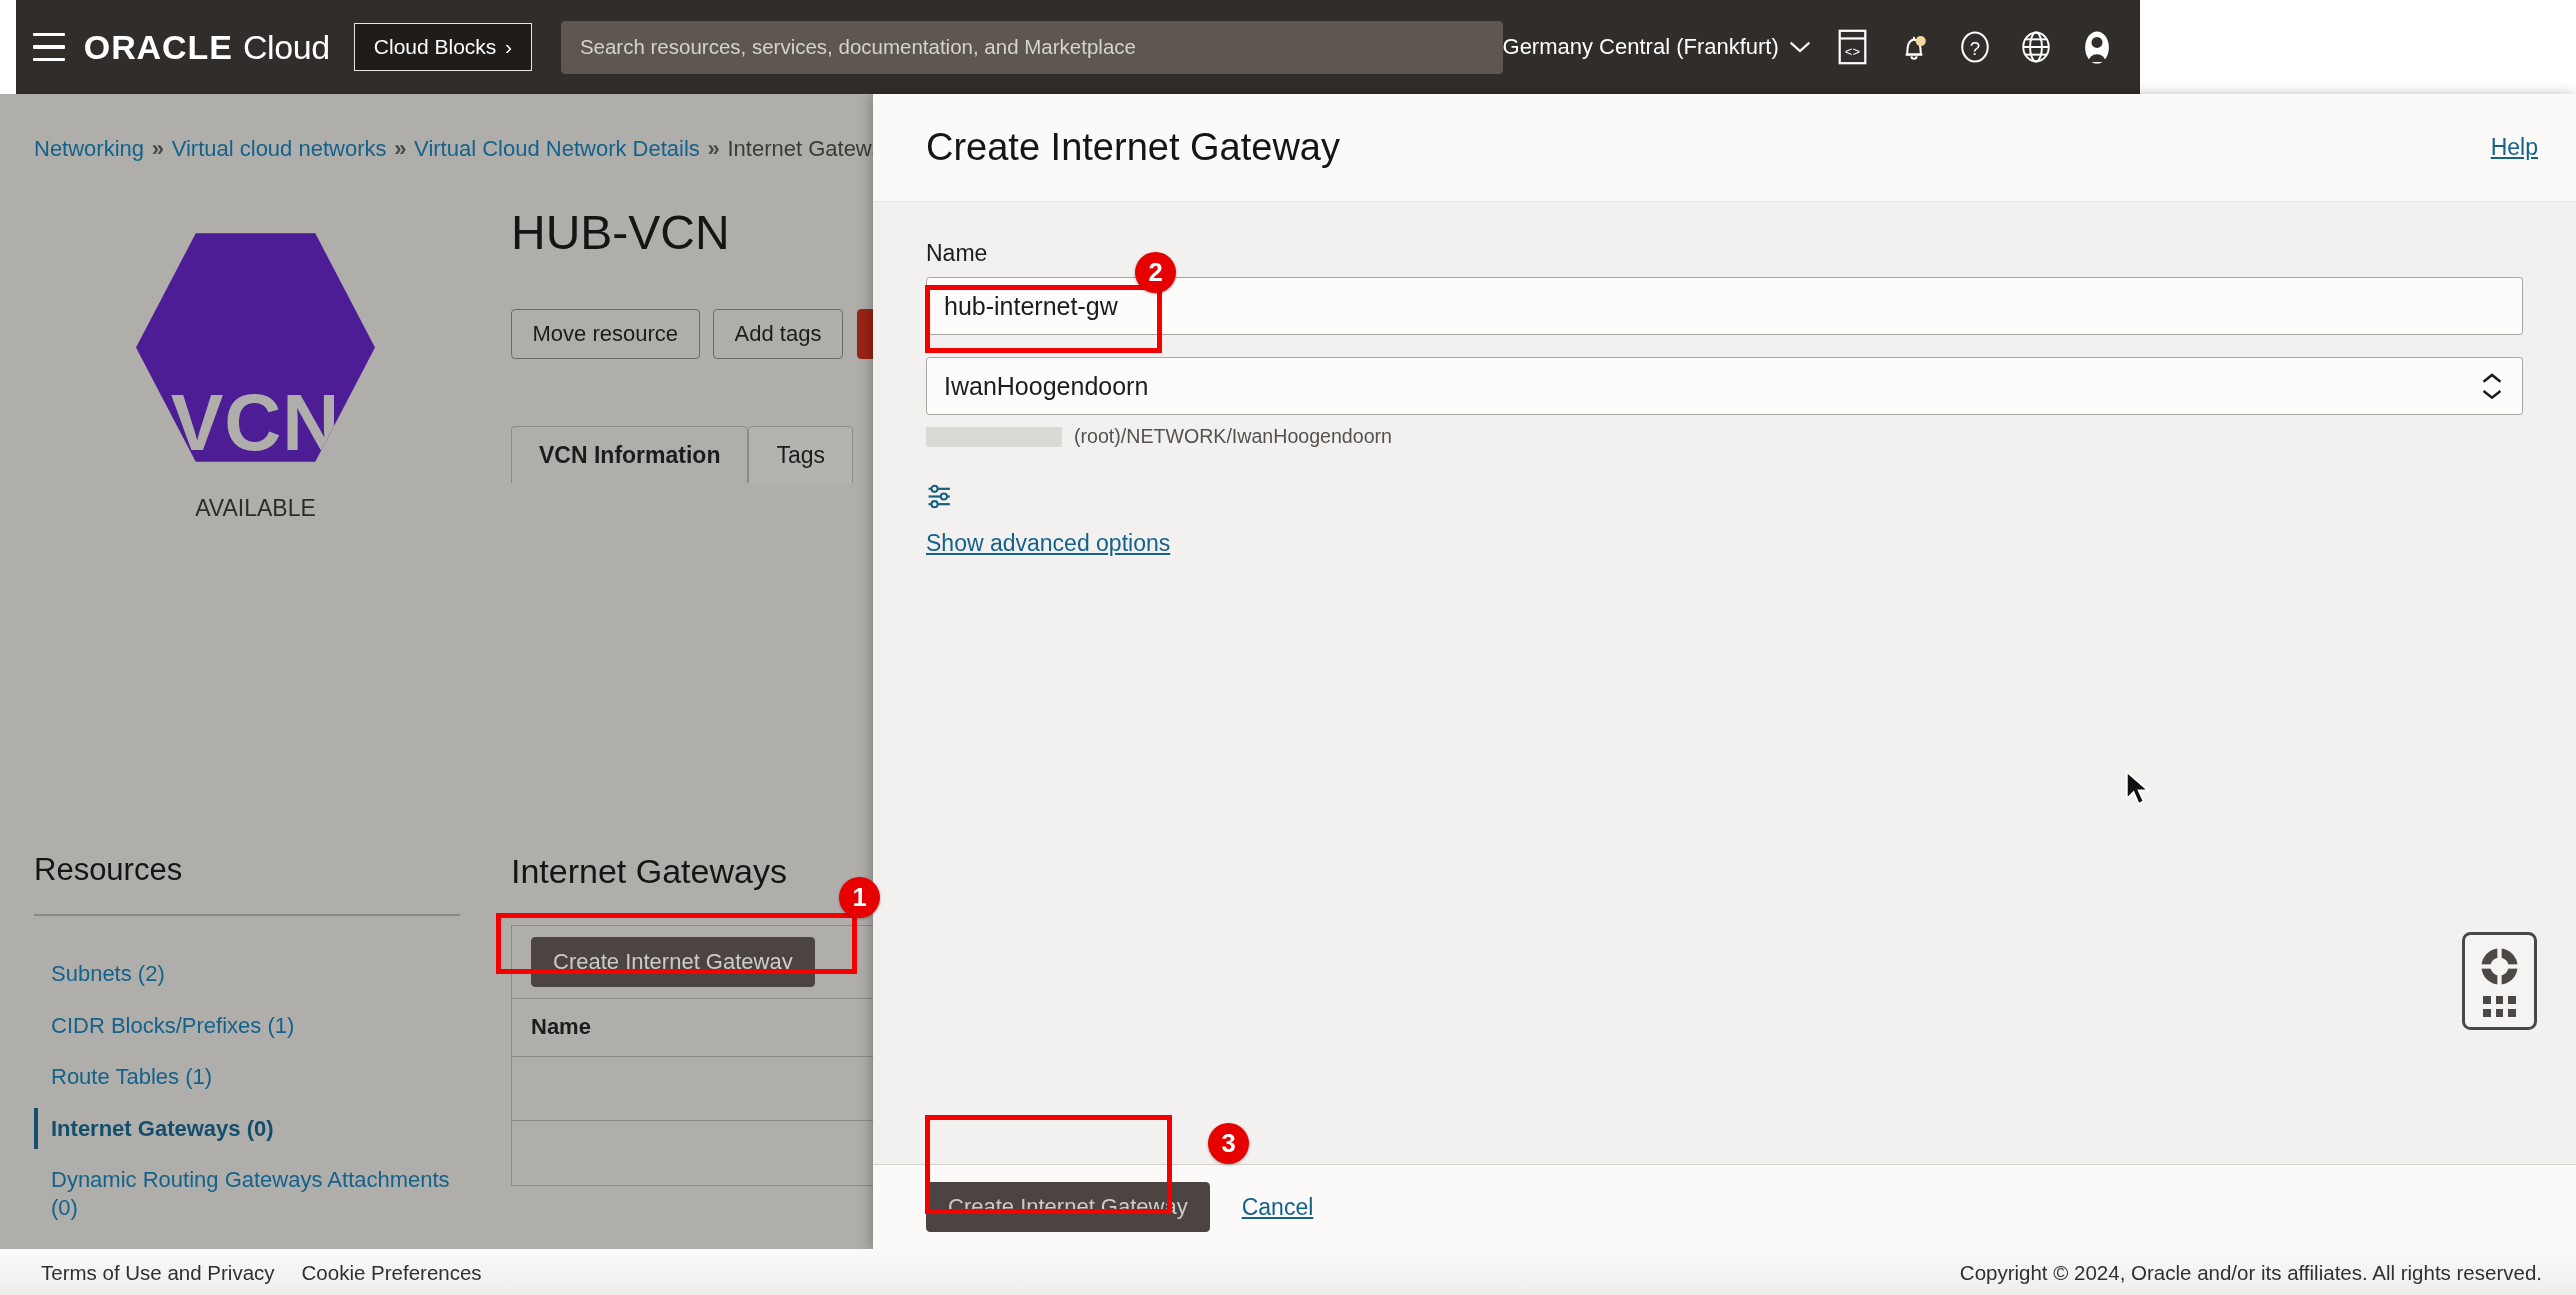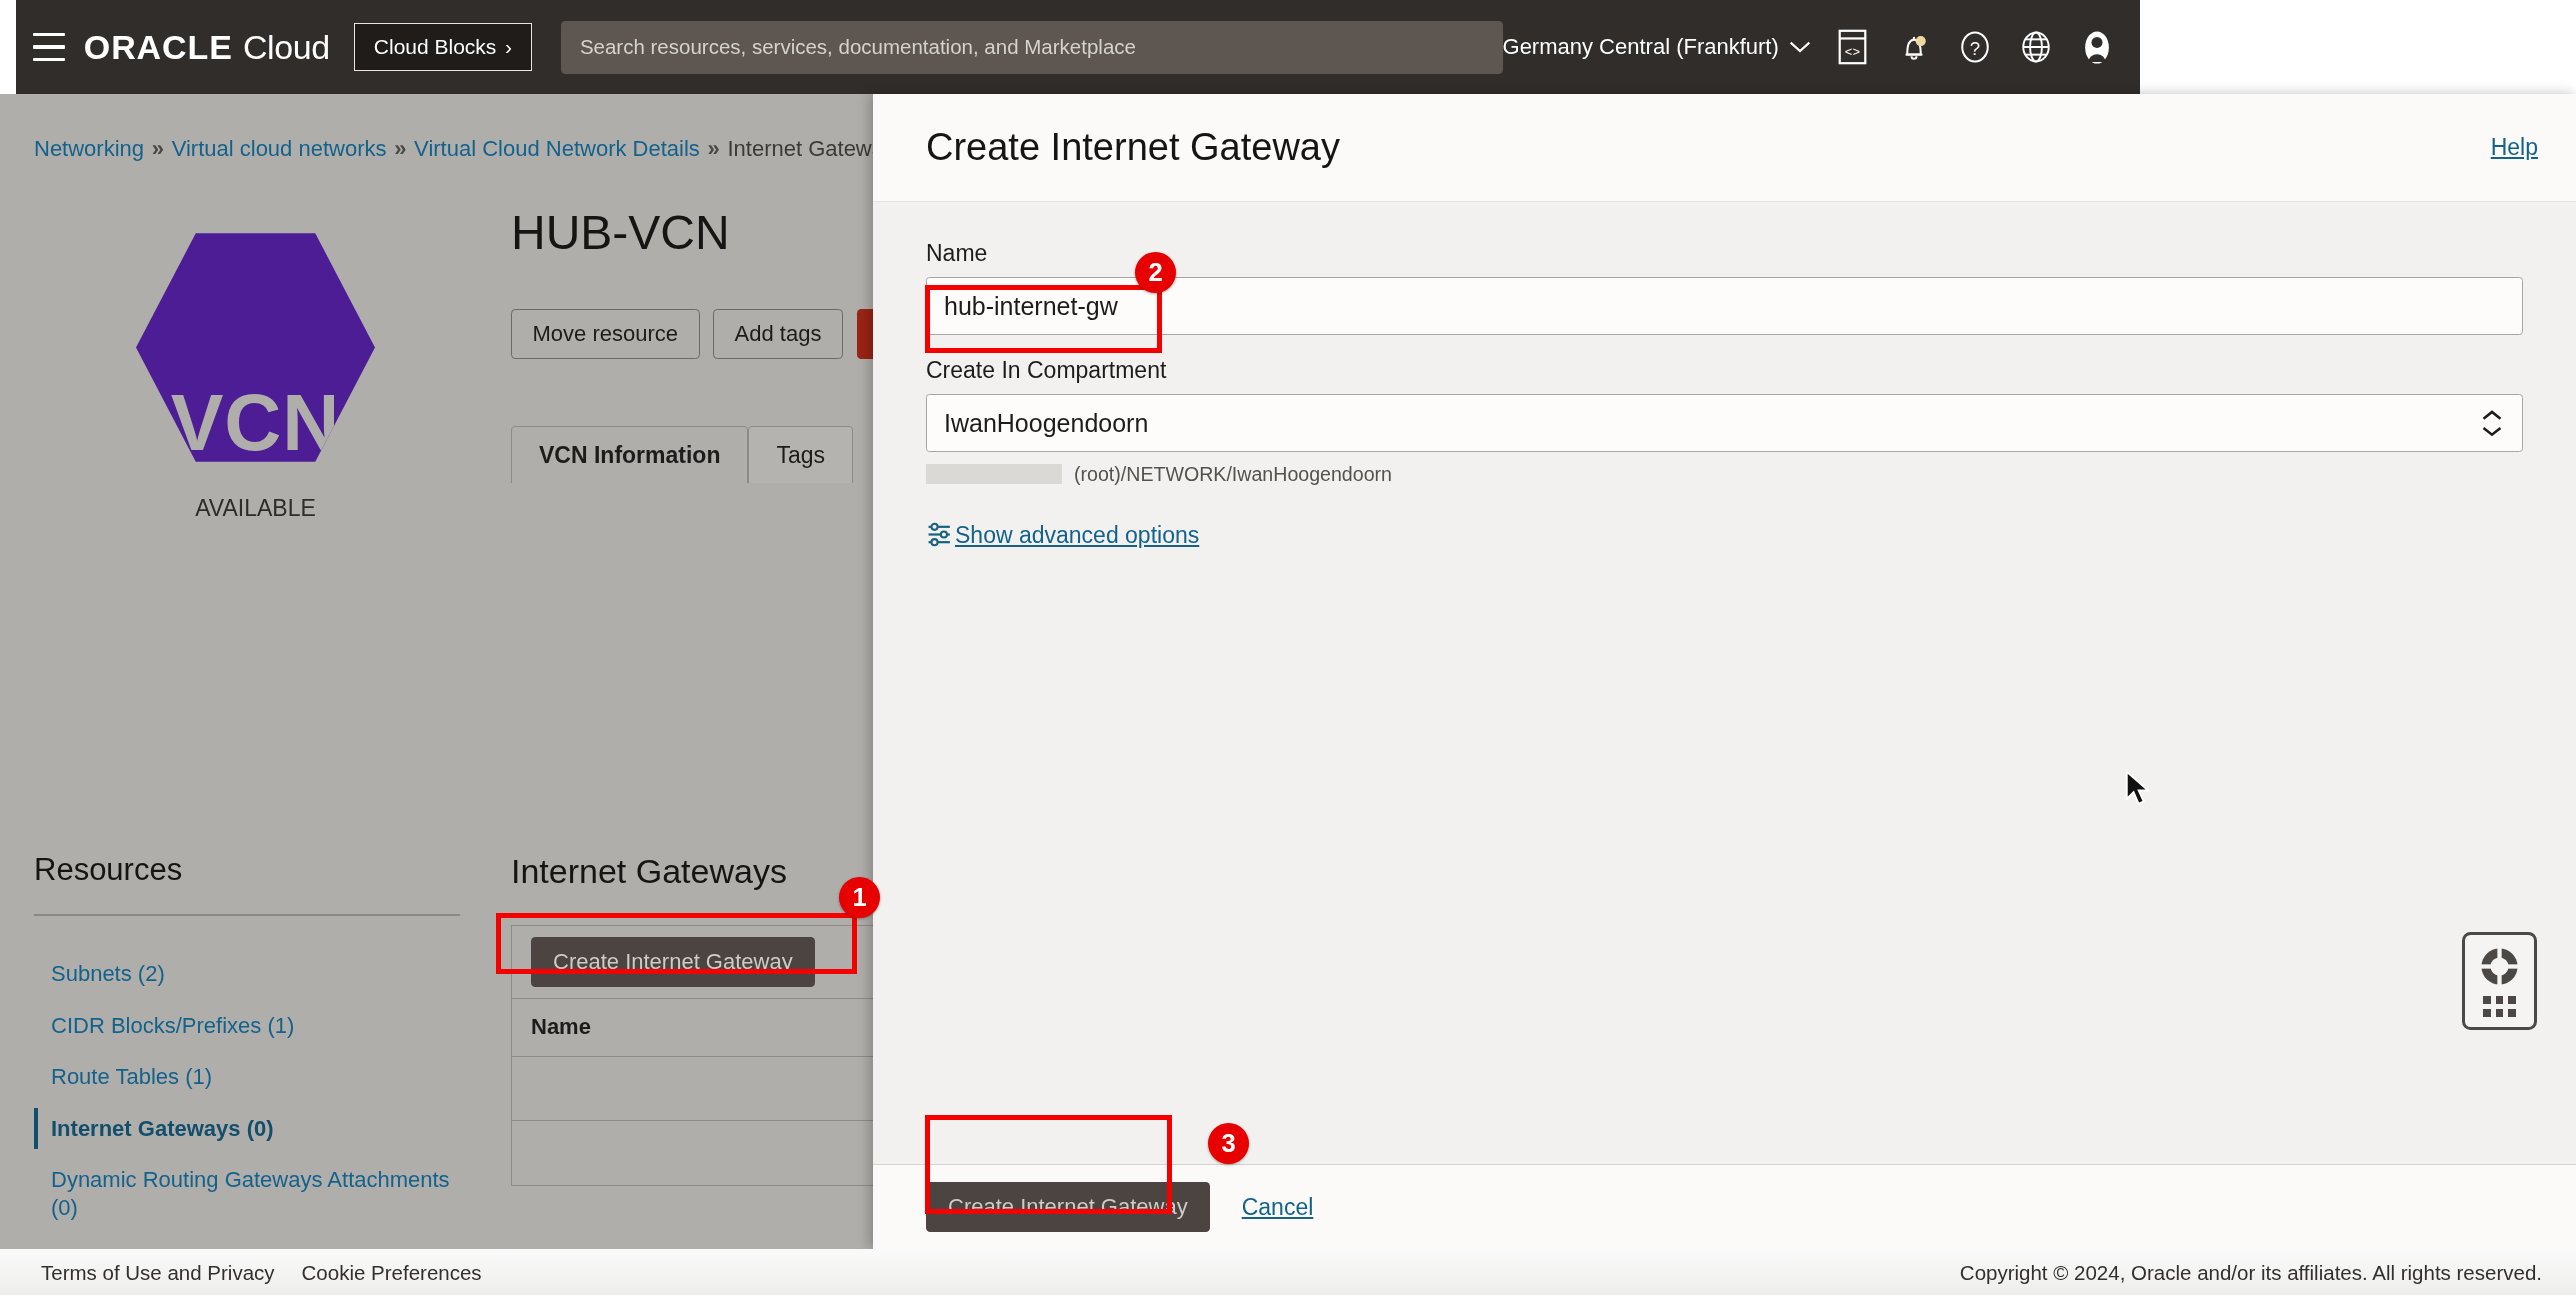--- a/index.html
+++ b/index.html
@@ -158,21 +158,21 @@
   .field-block { margin-bottom: 22px; position: relative; }
   .select-wrap { position: relative; }
   .select-arrows {
     position: absolute; right: 20.5px; top: 50%; transform: translateY(-50%);
     display: flex; flex-direction: column; gap: 3.4px; pointer-events: none;
   }
   .compartment-hint {
     margin-top: 10.2px; font-size: 19.6px; color: #55514d; display: flex; align-items: center; gap: 12px;
   }
   .redact-bar { display: inline-block; width: 136px; height: 20.5px; background: #dbd9d6; }
-  .adv-row { margin-top: 34px; display: flex; align-items: flex-end; cursor: pointer; }
+  .adv-row { margin-top: 34px; display: flex; align-items: flex-start; gap: 19px; cursor: pointer; flex-direction: column; }
   .adv-link { font-size: 23px; color: #13628c; text-decoration: underline; }
 
   .panel-footer {
     height: 85px; flex: 0 0 auto; background: #fbfaf9;
     border-top: 1.7px solid #d5d2ce; display: flex; align-items: center; padding-left: 53px; gap: 32px;
   }
   .cancel-link { font-size: 23px; color: #13628c; text-decoration: underline; cursor: pointer; }
 
   
   .footer {
@@ -333,21 +333,20 @@
       <div class="help-link">Help</div>
     </div>
 
     <div class="panel-body">
       <div class="field-block">
         <div class="field-label">Name</div>
         <input class="text-input" type="text" value="hub-internet-gw" style="">
       </div>
 
       <div class="field-block">
-        <div class="field-label">Create In Compartment</div>
         <div class="select-wrap">
           <input class="text-input" type="text" readonly="" value="IwanHoogendoorn" style="">
           <div class="select-arrows">
             <svg width="22" height="12" viewBox="0 0 26 14">
                 <path d="M3 11 L13 3 L23 11" stroke="#1d1c1a" stroke-width="3" fill="none"></path>
               </svg>
             <svg width="22" height="12" viewBox="0 0 26 14">
                 <path d="M3 3 L13 11 L23 3" stroke="#1d1c1a" stroke-width="3" fill="none"></path>
               </svg>
           </div>

